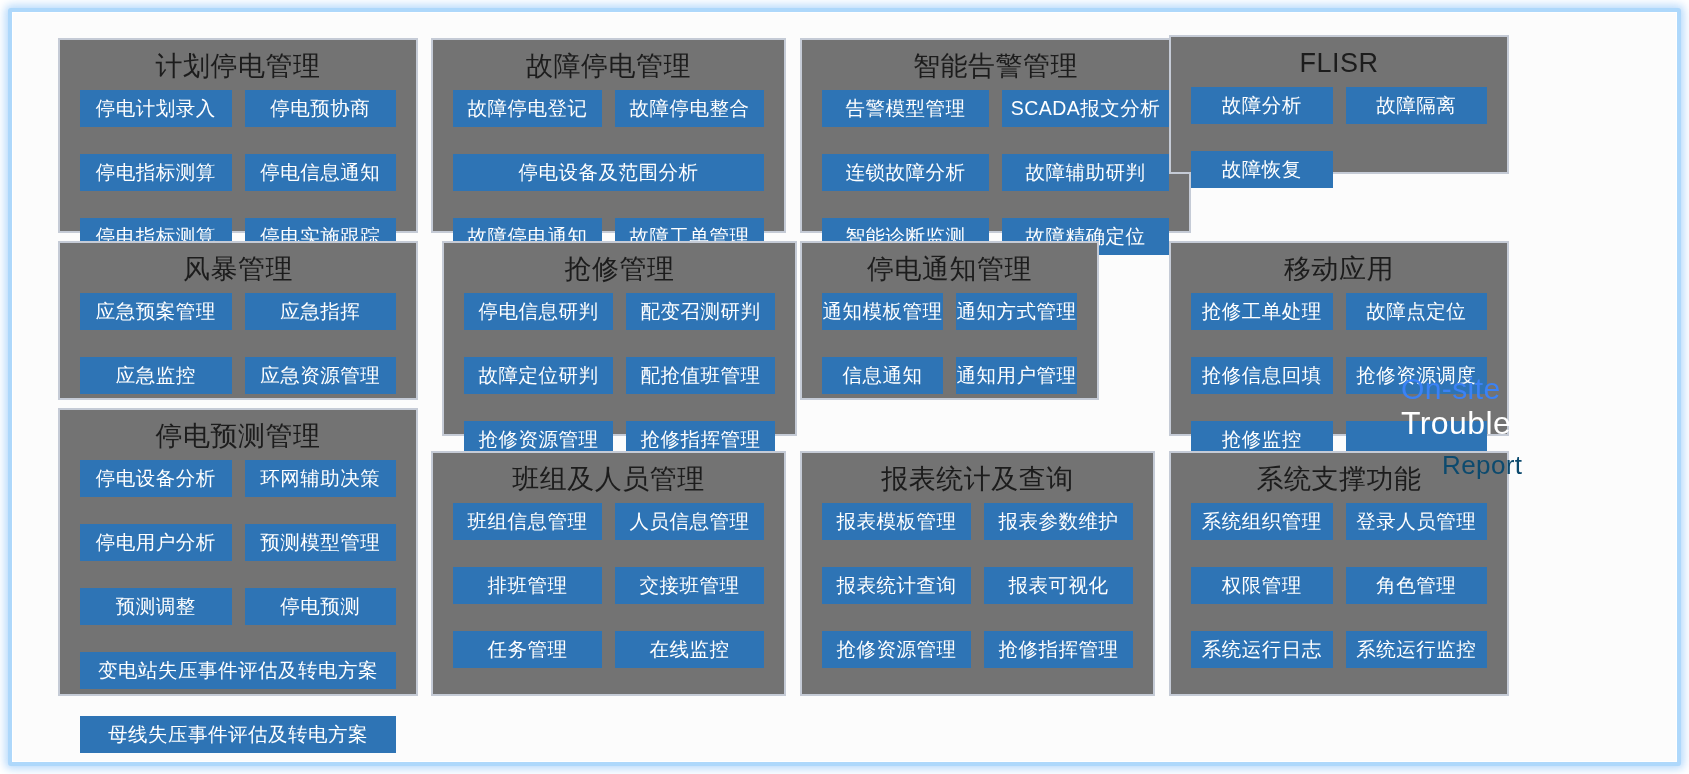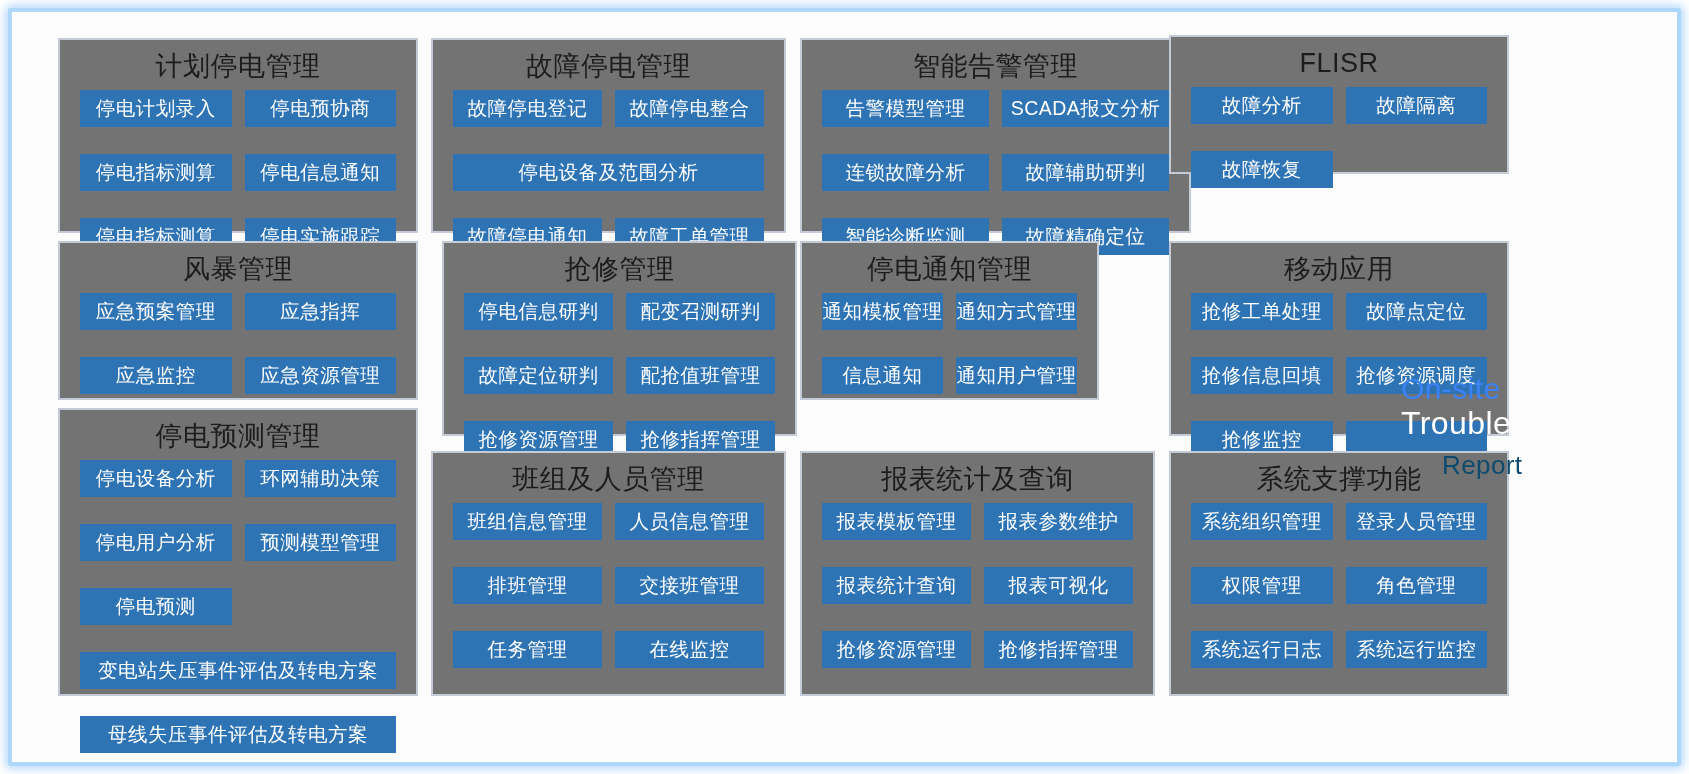--- a/index.html
+++ b/index.html
@@ -176,20 +176,21 @@
           <div class="btn half"></div>
         </div>
       </div>
       <div class="card" style="left: 46px; top: 396px; width: 360px; height: 288px;">
         <div class="card-title">停电预测管理</div>
         <div class="btn-grid">
           <div class="btn half">停电设备分析</div>
           <div class="btn half">环网辅助决策</div>
           <div class="btn half">停电用户分析</div>
           <div class="btn half">预测模型管理</div>
+          <div class="btn half">预测调整</div>
           <div class="btn half">停电预测</div>
           <div class="btn full">变电站失压事件评估及转电方案</div>
           <div class="btn full">母线失压事件评估及转电方案</div>
         </div>
       </div>
       <div class="card" style="left: 419px; top: 439px; width: 355px; height: 245px;">
         <div class="card-title">班组及人员管理</div>
         <div class="btn-grid">
           <div class="btn half">班组信息管理</div>
           <div class="btn half">人员信息管理</div>

